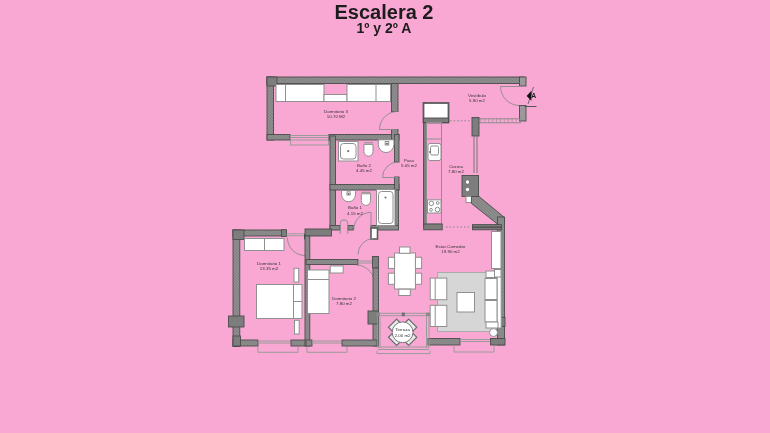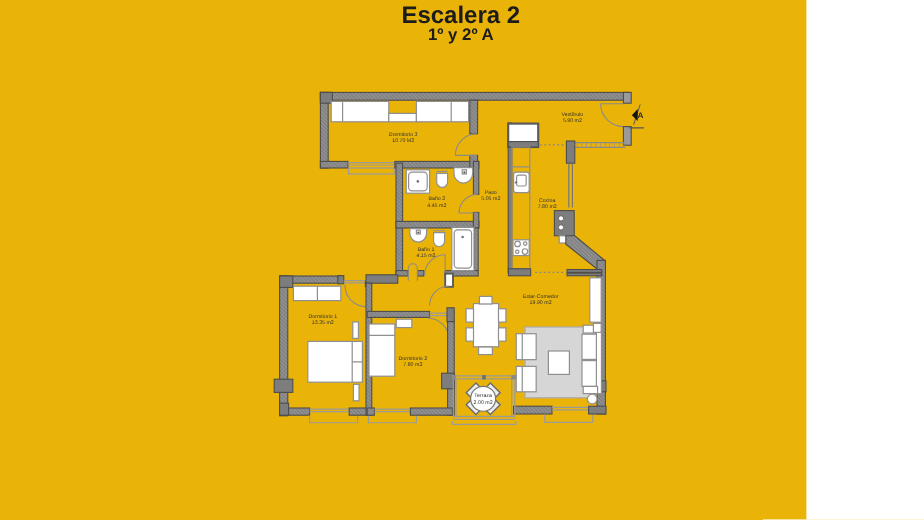--- a/index.html
+++ b/index.html
@@ -1,16 +1,16 @@
 <!DOCTYPE html>
 <html><head>
 <meta charset="utf-8">
 <style>
   html,body{margin:0;padding:0;background:#ffffff;}
-  .page{position:relative;width:672px;height:433px;background:#eab308;overflow:hidden;}
+  .page{position:relative;width:770px;height:433px;background:#f9a8d4;overflow:hidden;}
   svg{position:absolute;top:0;left:0;filter:blur(0.45px);}
   text{font-family:"Liberation Sans",sans-serif;}
 </style>
 </head>
 <body>
 <div class="page">
 <svg width="770" height="433" viewBox="0 0 770 433">
 <defs>
   <pattern id="hatch" width="2.2" height="2.2" patternUnits="userSpaceOnUse" patternTransform="rotate(45)">
     <rect width="2.2" height="2.2" fill="#949494"></rect>

